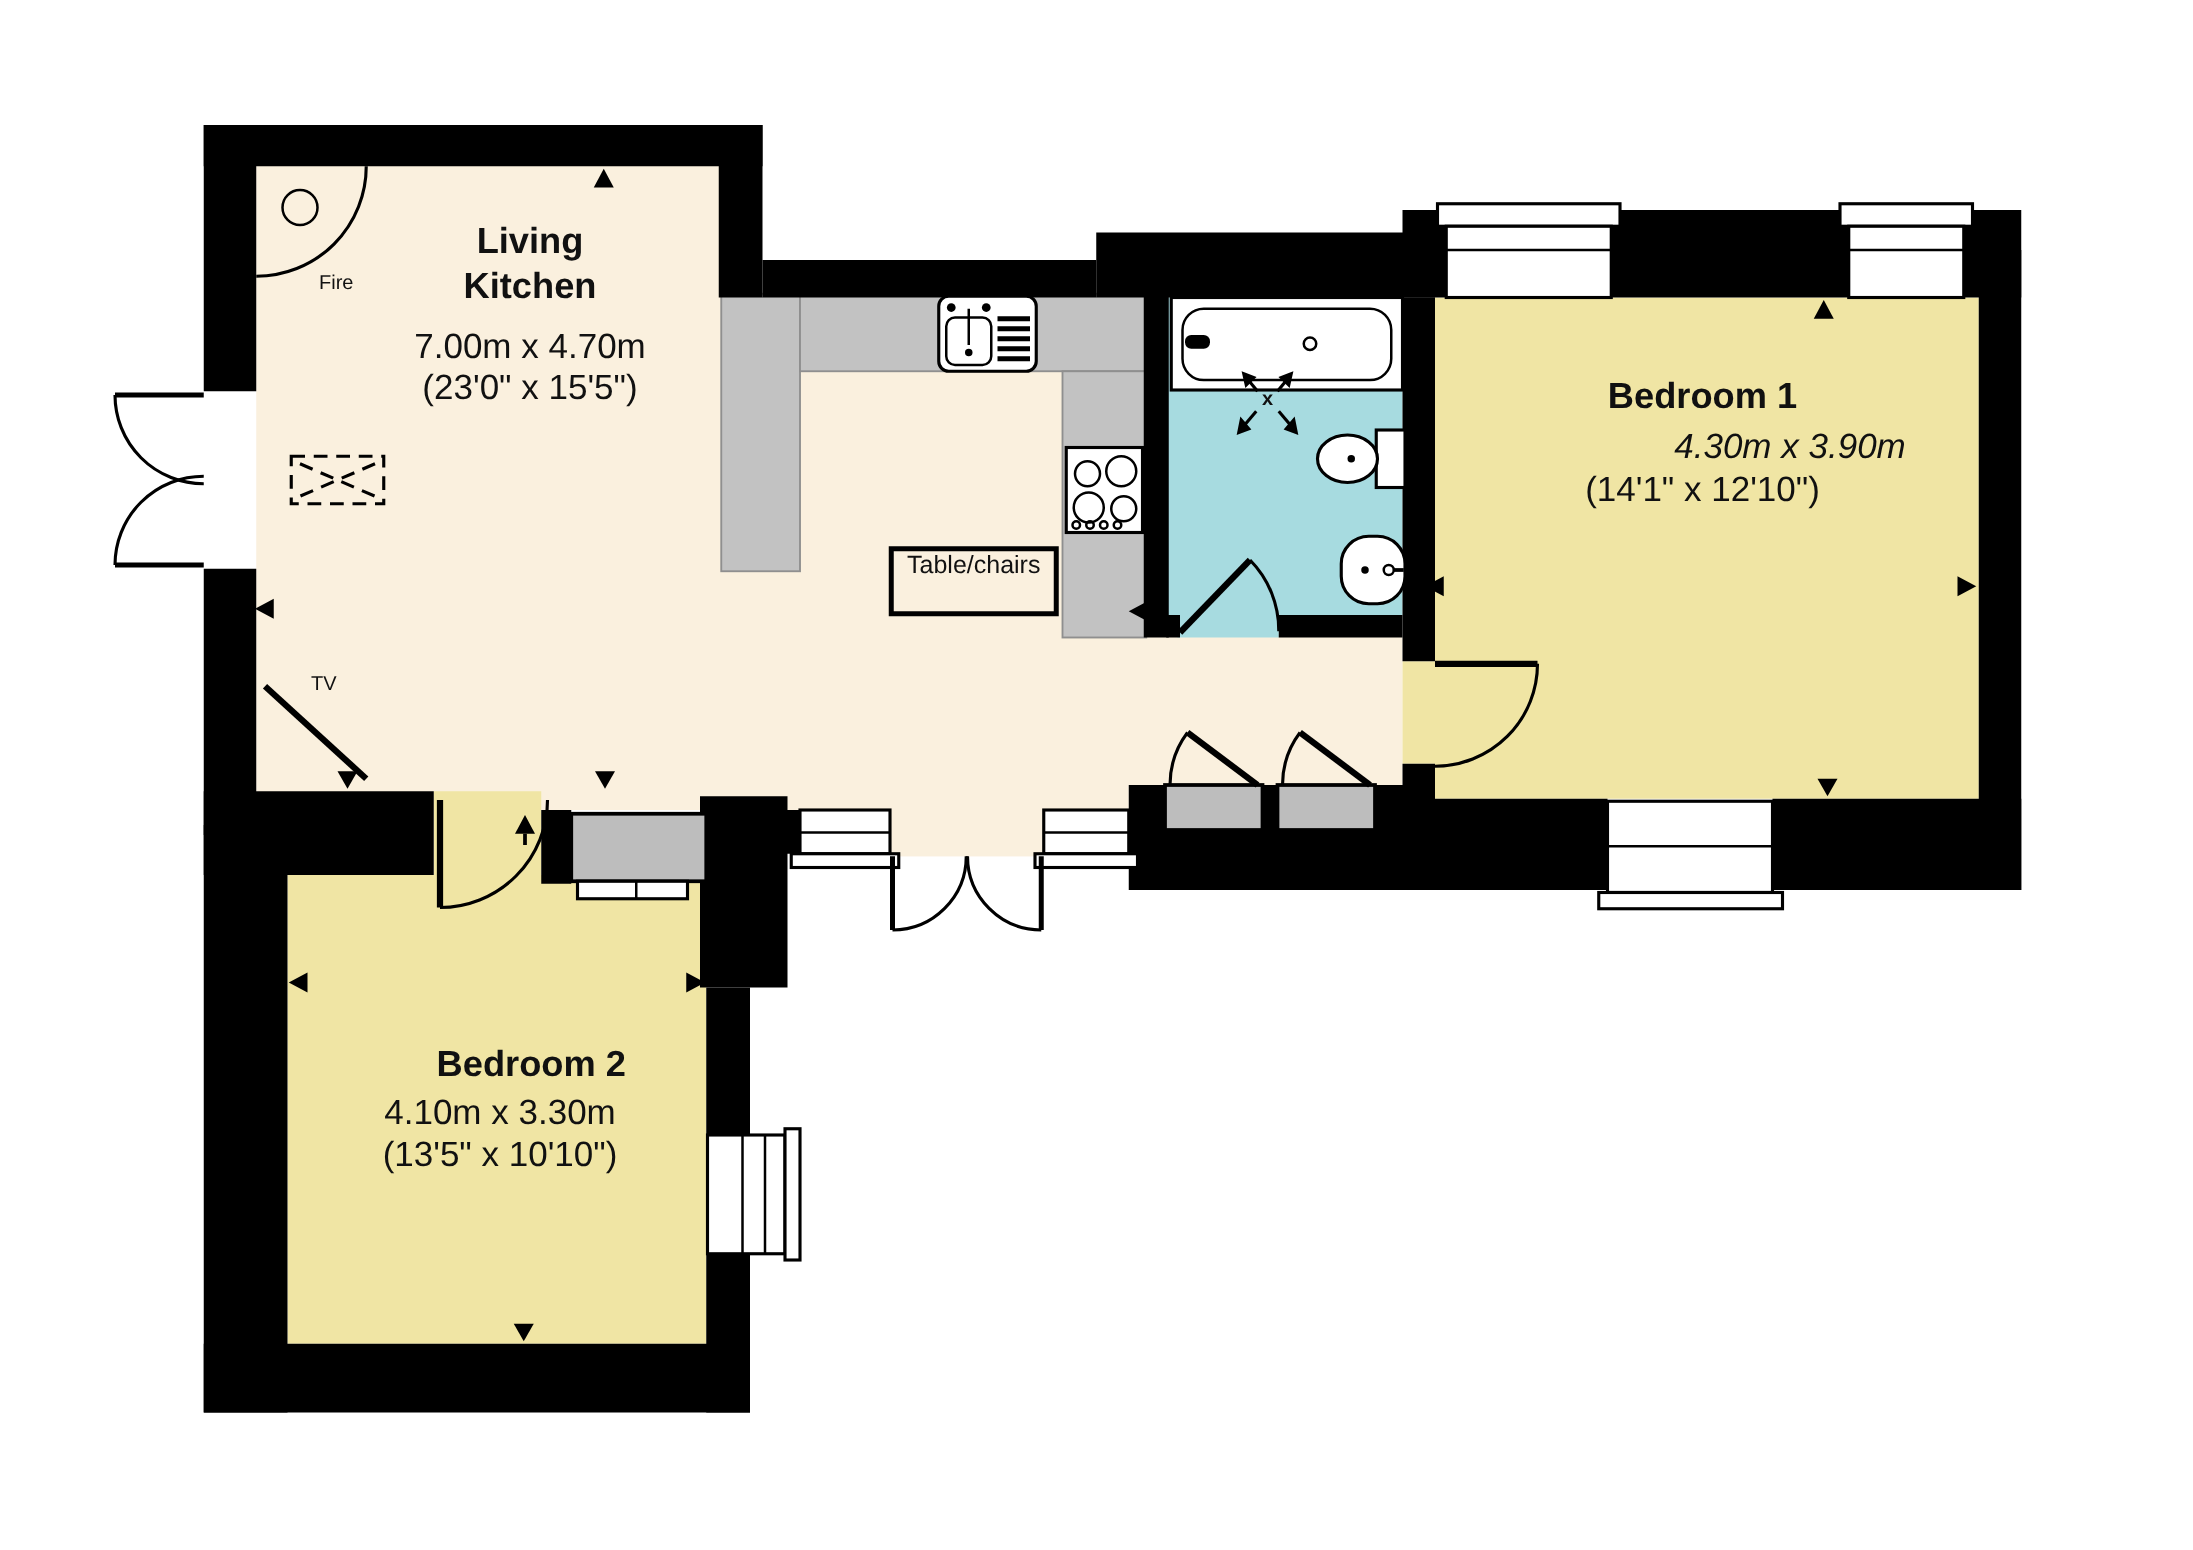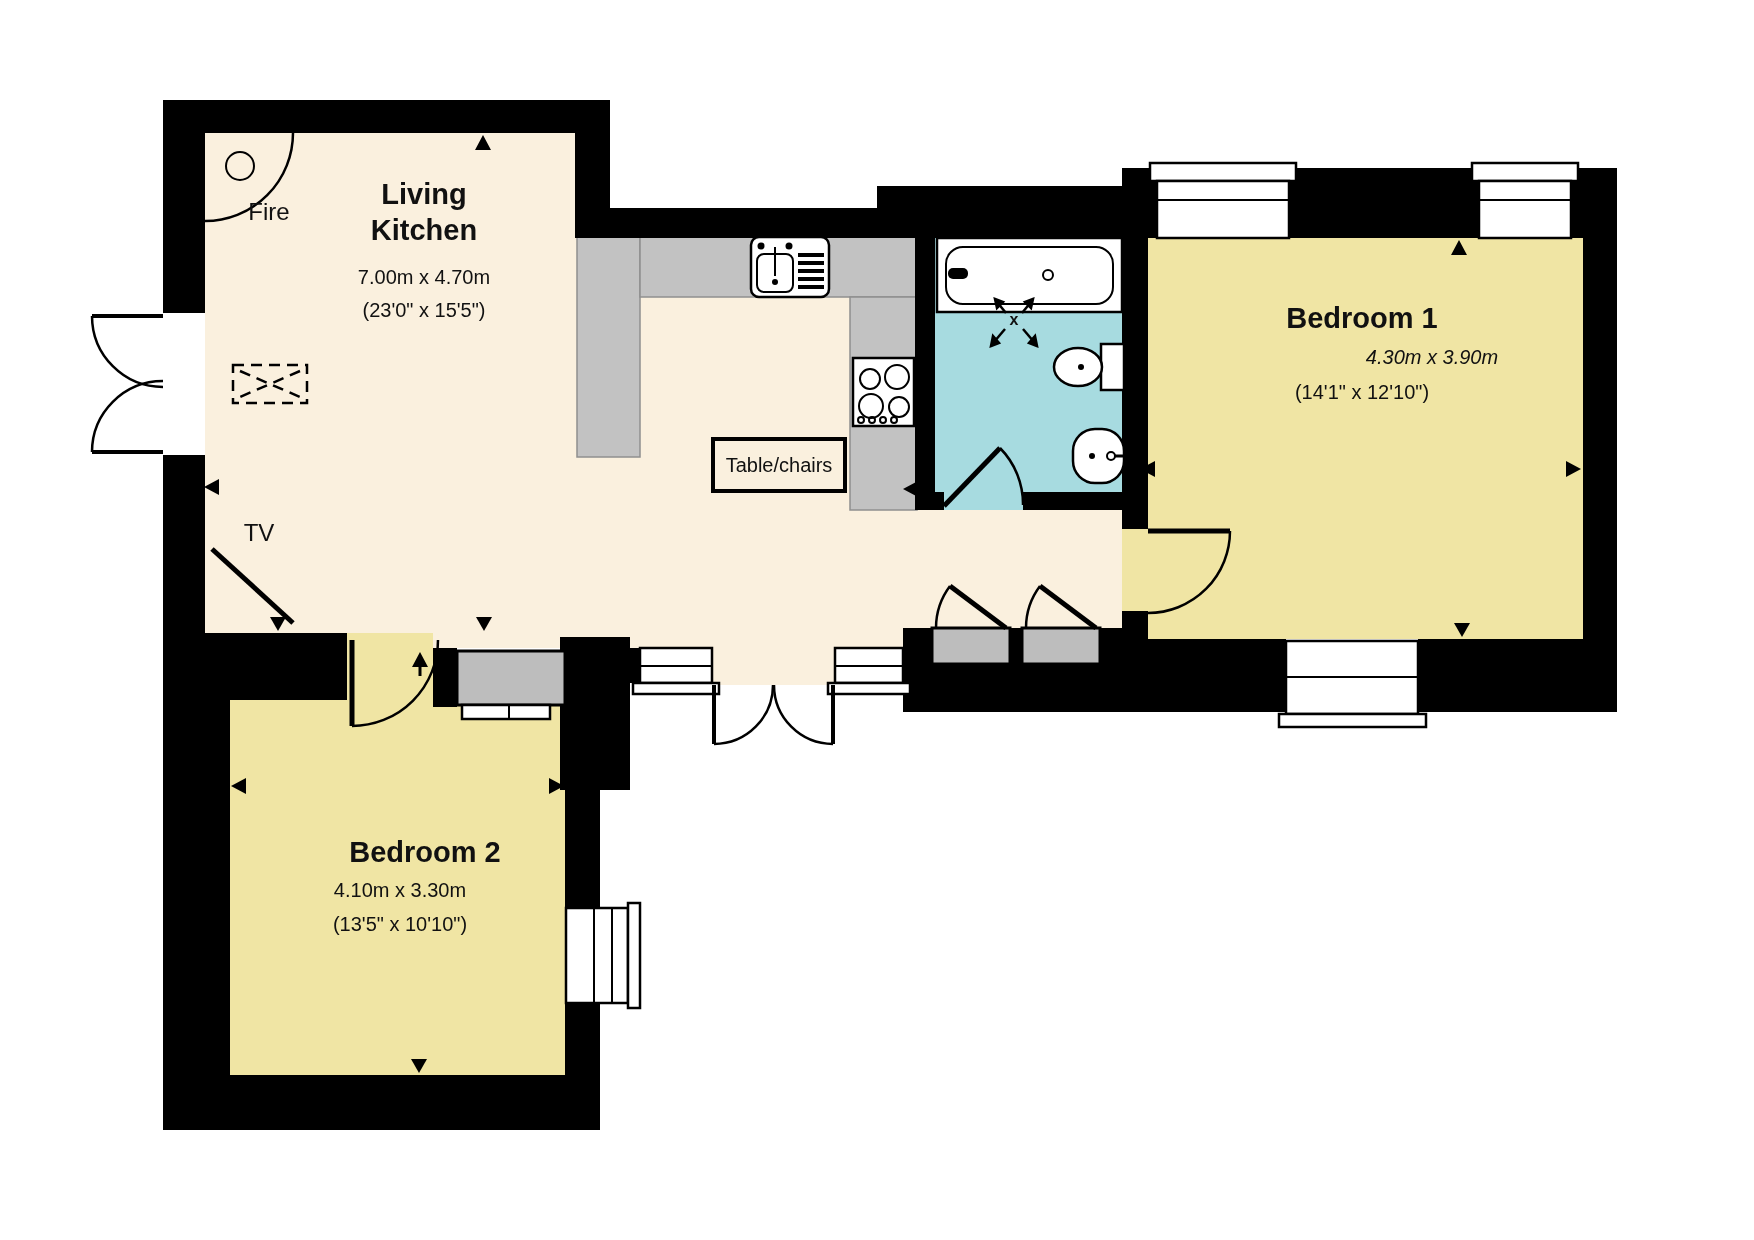--- a/index.html
+++ b/index.html
@@ -16,25 +16,25 @@
   .fx{fill:#ffffff;stroke:#000;stroke-width:2.5;}
   .ln{stroke:#000;fill:none;stroke-width:2;}
   .leaf{stroke:#000;stroke-width:5;fill:none;}
   .leaf4{stroke:#000;stroke-width:4;fill:none;}
   .arc{stroke:#000;stroke-width:2.5;fill:none;}
   .arrow{fill:#000;}
   .dash{stroke:#000;stroke-width:2.5;fill:none;stroke-dasharray:11 7;}
   .label{position:absolute;transform:translate(-50%,-50%);white-space:nowrap;color:#111;
          text-align:center;}
   .room-name{font-size:29px;font-weight:bold;}
-  .room-dims{font-size:20px;}
-  .small-label{font-size:24px;}
+  .room-dims{font-size:28px;}
+  .small-label{font-size:16px;margin-top:15px;}
   .shower-x{font-size:16px;font-weight:bold;}
   #table-box{position:absolute;left:711px;top:437px;width:136px;height:56px;border:4px solid #000;
-             background:#FAF0DE;display:flex;align-items:center;justify-content:center;
+             background:#FAF0DE;display:flex;align-items:flex-start;justify-content:center;
              font-size:20px;color:#111;box-sizing:border-box;}
 </style>
 </head>
 <body>
 
 <div id="plan-wrap">
 <svg width="1754" height="1240" viewBox="0 0 1754 1240">
 
   <g>
     <rect class="floor-cream" x="205" y="132" width="375" height="516"></rect>

